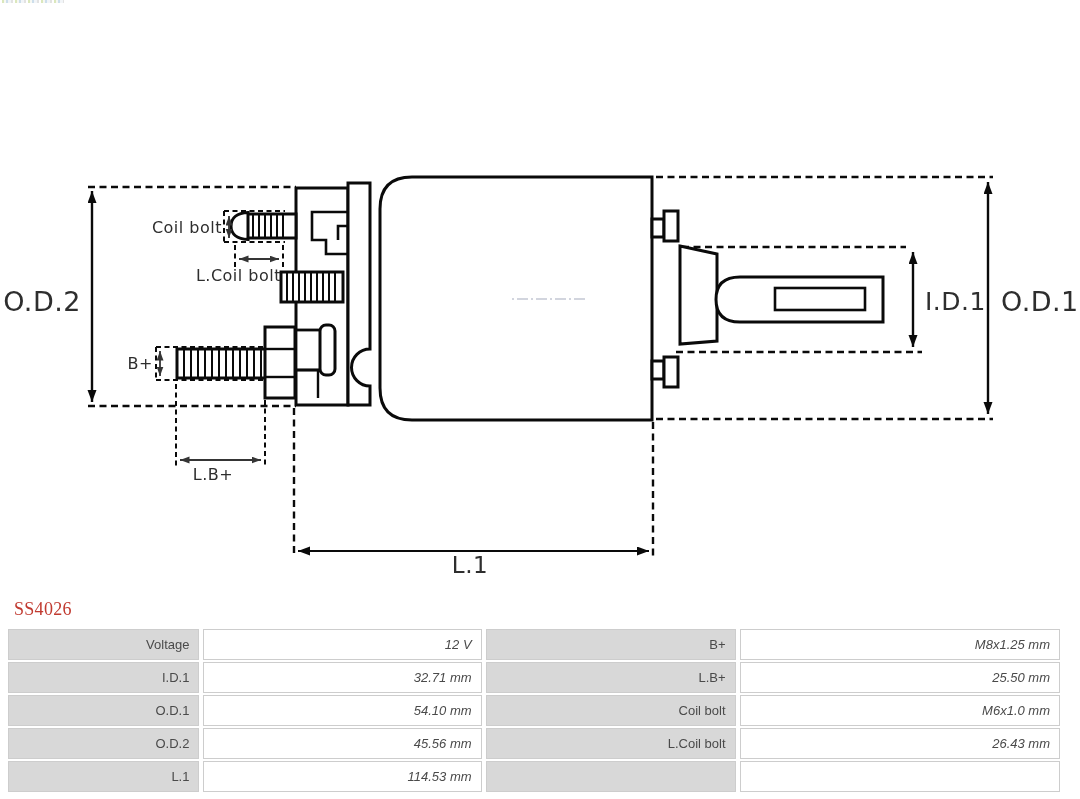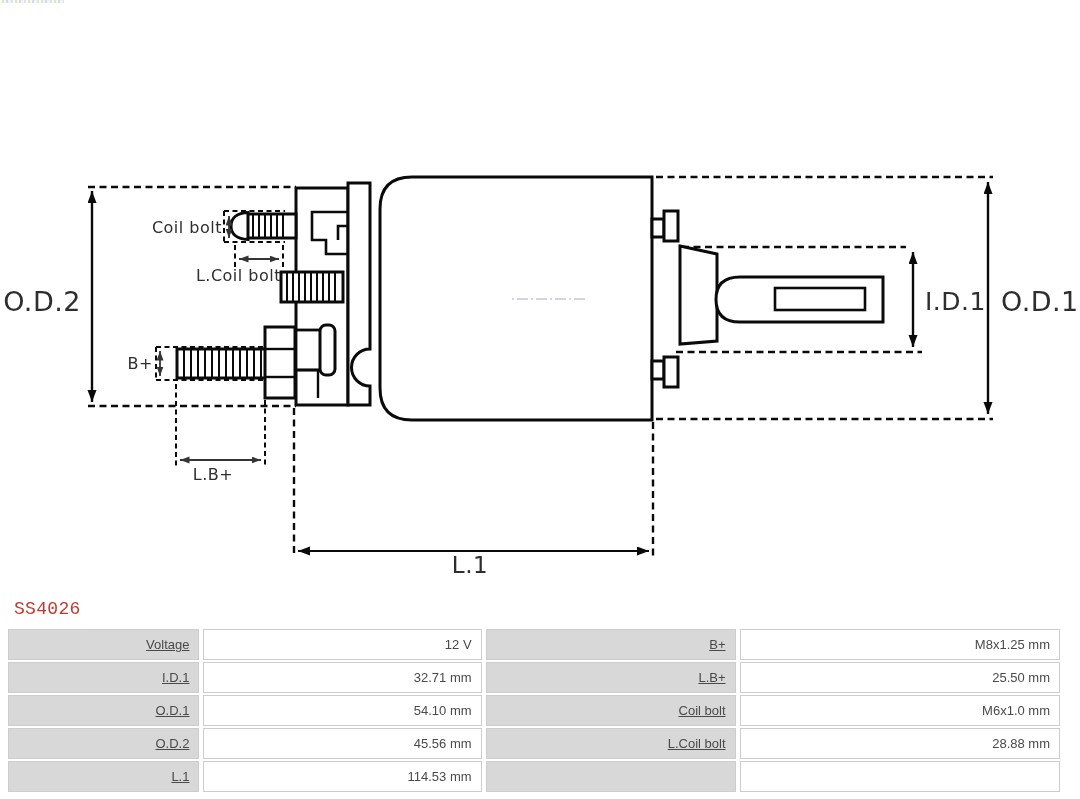--- a/index.html
+++ b/index.html
@@ -14,33 +14,33 @@
       #cfe0a6 0 2px,#f4f6ee 2px 4px,#bcd3e5 4px 6px,#eef2f6 6px 9px,#d9d9d9 9px 11px,#ffffff 11px 13px);
   }
   .diagram-wrap{position:absolute;left:0;top:0;width:1080px;height:596px;}
   svg text{fill:#2e2e2e;font-family:"DejaVu Sans","Liberation Sans",sans-serif;letter-spacing:.5px;}
   .dim-big{font-size:27px;}
   .dim-mid{font-size:25px;}
   .dim-l1{font-size:23px;}
   .dim-small{font-size:16px;}
   .product-code{
     position:absolute;left:14px;top:599px;font-size:18px;color:#c13a30;
-    font-family:Liberation Mono, monospace;letter-spacing:.3px;
+    font-family:Liberation Serif, serif;letter-spacing:.3px;
   }
   table.spec{
     position:absolute;left:4px;top:627px;width:1060px;
     border-collapse:separate;border-spacing:4px 2px;table-layout:fixed;
     font-size:13px;color:#4a4a4a;
   }
   table.spec td{
     height:29px;line-height:29px;border:1px solid #cdcdcd;
     text-align:right;padding:0 9px 0 0;overflow:hidden;white-space:nowrap;
   }
-  td.lbl{background:#d8d8d8;text-decoration:underline;}
-  td.val{background:#ffffff;}
+  td.lbl{background:#d8d8d8;}
+  td.val{background:#ffffff;font-style:italic;}
   col.c1{width:190px}col.c2{width:276px}col.c3{width:248px}col.c4{width:318px}
 </style>
 </head>
 <body>
 
 <div class="logo-sliver"></div>
 
 <div class="diagram-wrap">
 <svg width="1080" height="596" viewBox="0 0 1080 596">
   <defs>
@@ -211,21 +211,21 @@
     <tr>
       <td class="lbl">O.D.1</td>
       <td class="val">54.10 mm</td>
       <td class="lbl">Coil bolt</td>
       <td class="val">M6x1.0 mm</td>
     </tr>
     <tr>
       <td class="lbl">O.D.2</td>
       <td class="val">45.56 mm</td>
       <td class="lbl">L.Coil bolt</td>
-      <td class="val">28.88 mm</td>
+      <td class="val">26.43 mm</td>
     </tr>
     <tr>
       <td class="lbl">L.1</td>
       <td class="val">114.53 mm</td>
       <td class="lbl"></td>
       <td class="val"></td>
     </tr>
   </tbody>
 </table>
 

